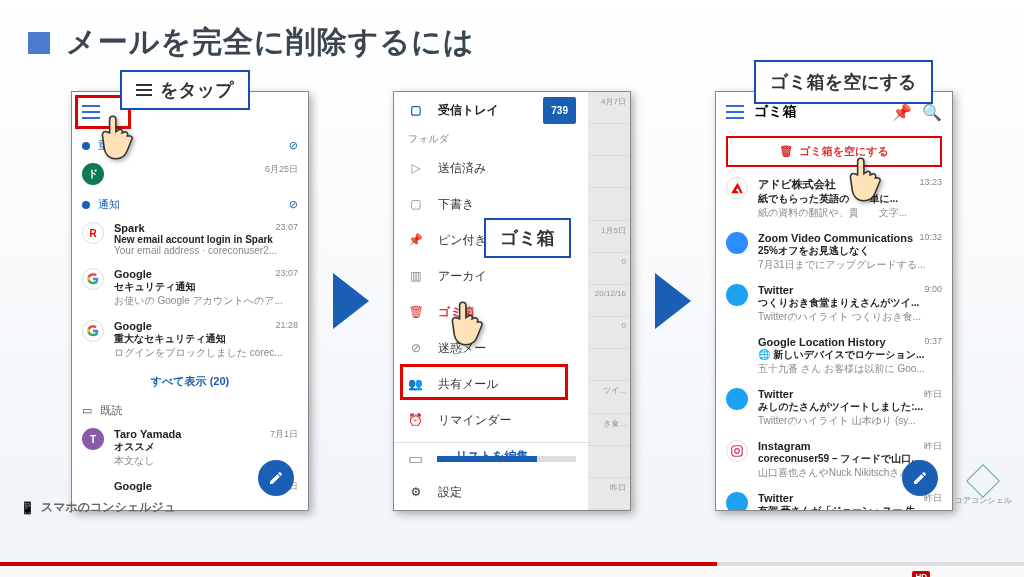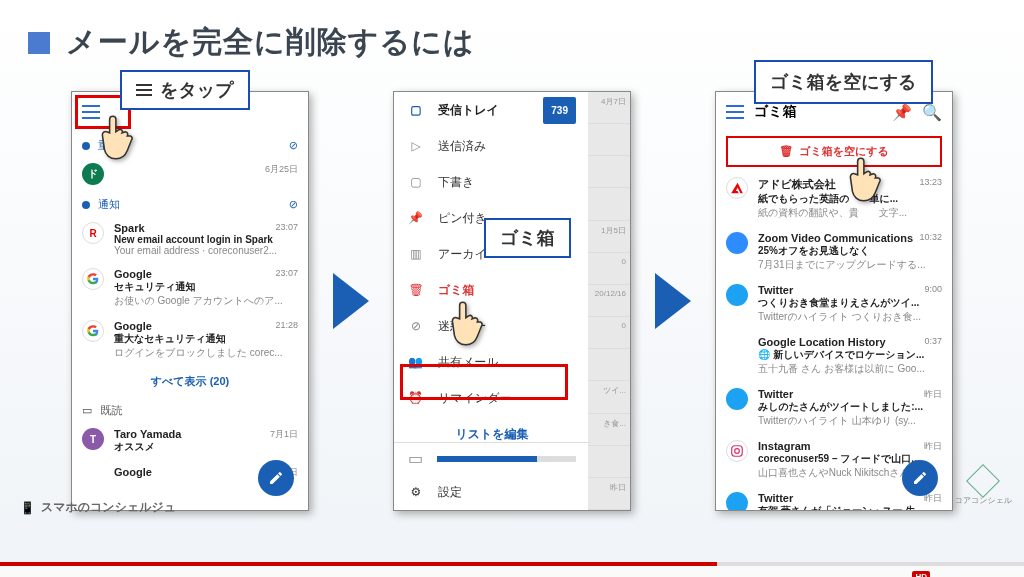--- a/index.html
+++ b/index.html
@@ -186,20 +186,21 @@
         <span>既読</span>
       </div>
       <div id="p1-mails-c">
           <div class="mail-row">
     <div class="avatar" style="background:#8a5aa8;">
               <span style="color:#fff">T</span>
             </div>
     <div class="mail-body">
       <div class="mail-sender">Taro Yamada</div>
       <div class="mail-subj">オススメ</div>
+      <div class="mail-prev">本文なし</div>
     </div>
     <div class="mail-time">7月1日</div>
   </div>
           <div class="mail-row">
     <div class="avatar" style="background:#fff;">
               <span style="color:#fff"></span>
             </div>
     <div class="mail-body">
       <div class="mail-sender">Google</div>
       <div class="mail-subj"></div>
@@ -232,20 +233,21 @@
           <div class="bg-row">き食...</div>
           <div class="bg-row"></div>
           <div class="bg-row">昨日</div>
         </div>
       <div class="drawer">
         <div class="drawer-item header">
           <span class="dicon" style="color:#1a5fb4">▢</span>
           <span>受信トレイ</span>
           <span class="badge">739</span>
         </div>
+        <div class="drawer-label">フォルダ</div>
         <div id="drawer-items">
             <div class="drawer-item">
     <span class="dicon" style="color:#888">▷</span>
     <span style="">送信済み</span>
   </div>
             <div class="drawer-item">
     <span class="dicon" style="color:#888">▢</span>
     <span style="">下書き</span>
   </div>
             <div class="drawer-item">

